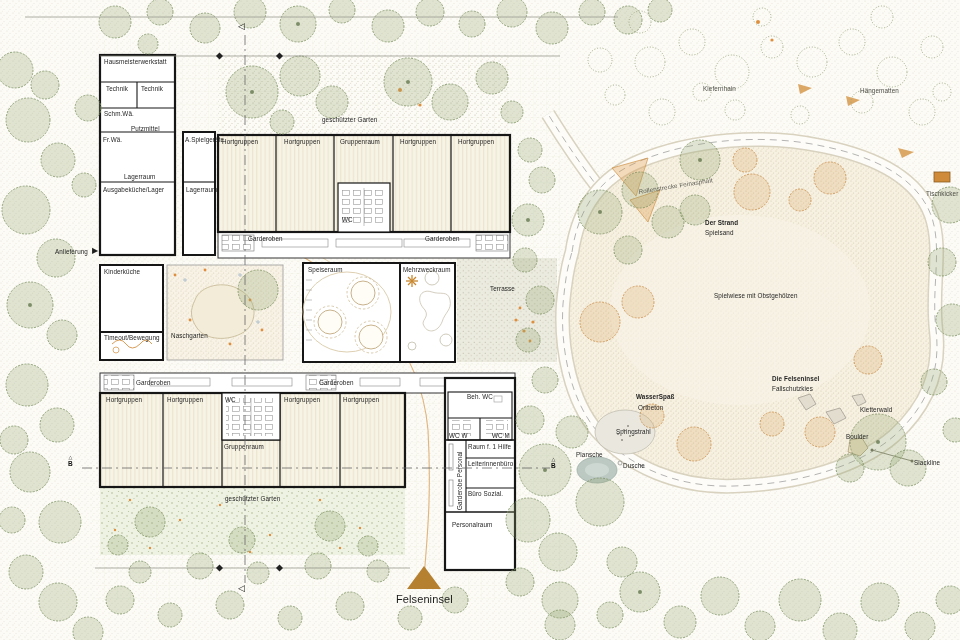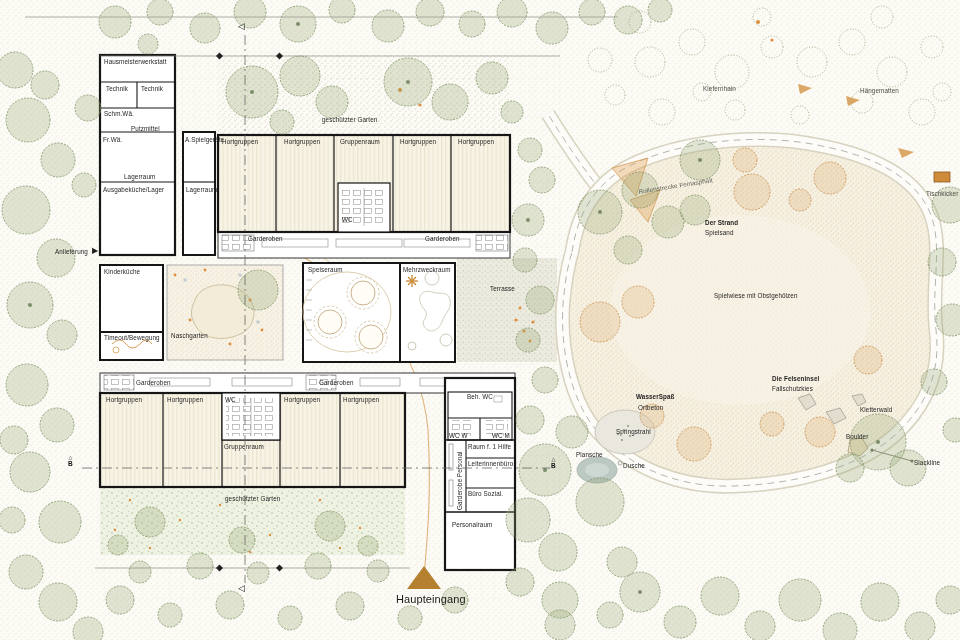--- a/index.html
+++ b/index.html
@@ -491,21 +491,21 @@
 
 <span class="lbl" style="left:467px;top:393px">Beh. WC</span>
 <span class="lbl" style="left:449px;top:432px">WC W</span>
 <span class="lbl" style="left:492px;top:432px">WC M</span>
 <span class="lbl" style="left:468px;top:443px">Raum f. 1 Hilfe</span>
 <span class="lbl" style="left:468px;top:460px">Leiterinnenbüro</span>
 <span class="lbl vert" style="left:456px;top:510px">Garderobe Personal</span>
 <span class="lbl" style="left:468px;top:490px">Büro Sozial.</span>
 <span class="lbl" style="left:452px;top:521px">Personalraum</span>
 
-<span class="lbl big" style="left:396px;top:593px">Haupteingang</span>
+<span class="lbl big" style="left:396px;top:593px">Felseninsel</span>
 
 <span class="lbl gray" style="left:703px;top:85px">Kiefernhain</span>
 <span class="lbl gray" style="left:860px;top:87px">Hängematten</span>
 <span class="lbl rot" style="left:638px;top:188px">Rollenstrecke Feinasphalt</span>
 <span class="lbl gray" style="left:926px;top:190px">Tischkicker</span>
 <span class="lbl b" style="left:705px;top:219px">Der Strand</span>
 <span class="lbl" style="left:705px;top:229px">Spielsand</span>
 <span class="lbl" style="left:714px;top:292px">Spielwiese mit Obstgehölzen</span>
 <span class="lbl b" style="left:772px;top:375px">Die Felseninsel</span>
 <span class="lbl" style="left:772px;top:385px">Fallschutzkies</span>

